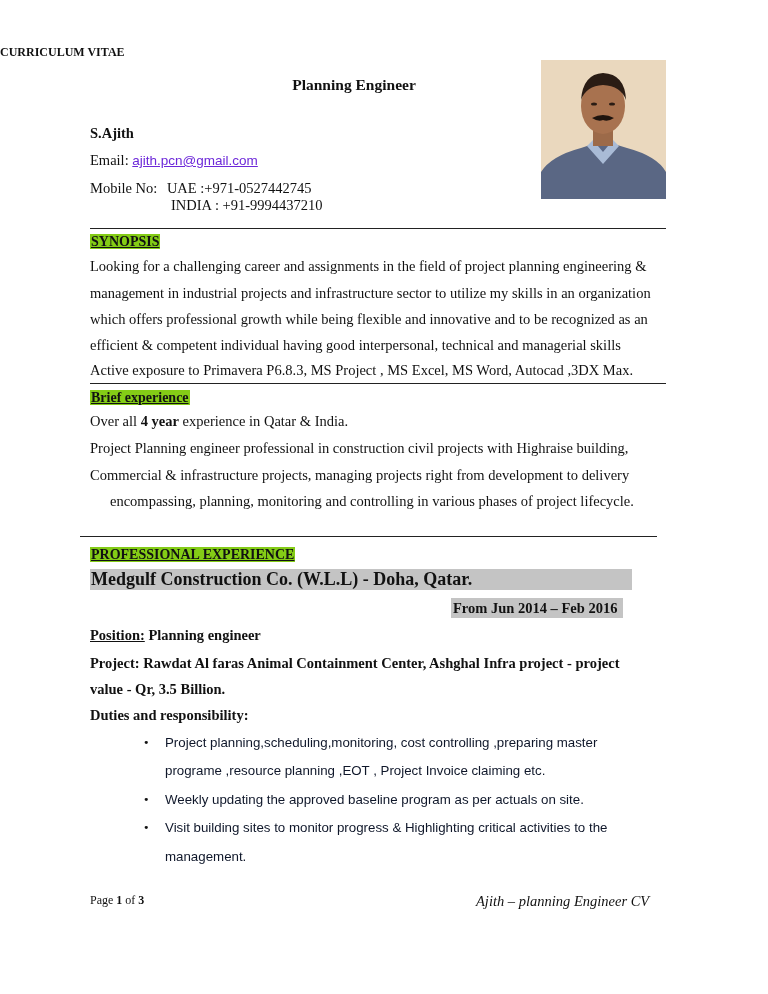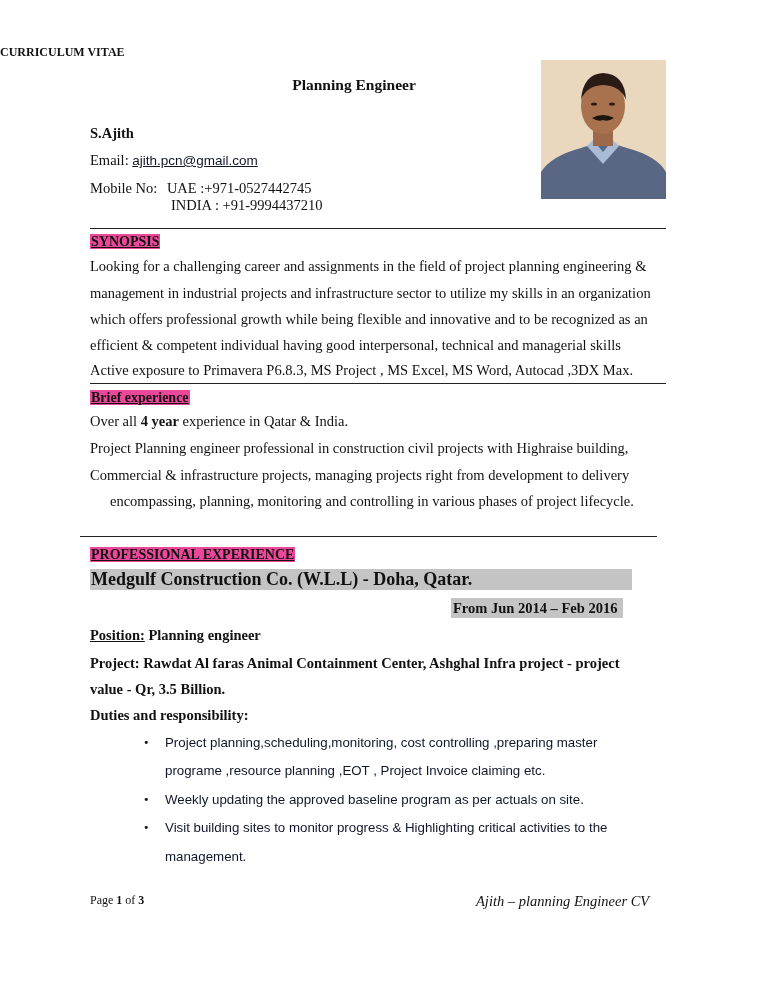--- a/index.html
+++ b/index.html
@@ -20,37 +20,37 @@
       left: 0; width: 718px; 
       font-weight: bold; font-size: 12px;
     }
     .subtitle {
       left: 0; width: 708px; text-align: center;
       font-weight: bold; font-size: 15.5px;
     }
     .txt { font-size: 14.5px; white-space: nowrap; }
     .bold { font-weight: bold; }
     .email-link {
-      color: #0f172a;
+      color: #6d28d9;
       text-decoration: underline;
       font-family: "Liberation Sans", "DejaVu Sans", sans-serif;
       font-size: 13.5px;
     }
     .photo {
       left: 541px; top: 60px; width: 125px; height: 139px;
       background: #e8d6bd;
       overflow: hidden;
     }
     .hr {
       height: 1px; background: #222222;
     }
     .section-head {
       font-weight: bold; font-size: 14px;
       text-decoration: underline;
-      background: #ec4899;
+      background: #84cc16;
       color: #111;
       padding: 0 1px;
       line-height: 17px;
     }
     .body-line {
       font-size: 14.5px; left: 90px; white-space: nowrap;
     }
     .company-bar {
       left: 90px; top: 569px; width: 542px; height: 21px;
       background: #c4c4c4;

